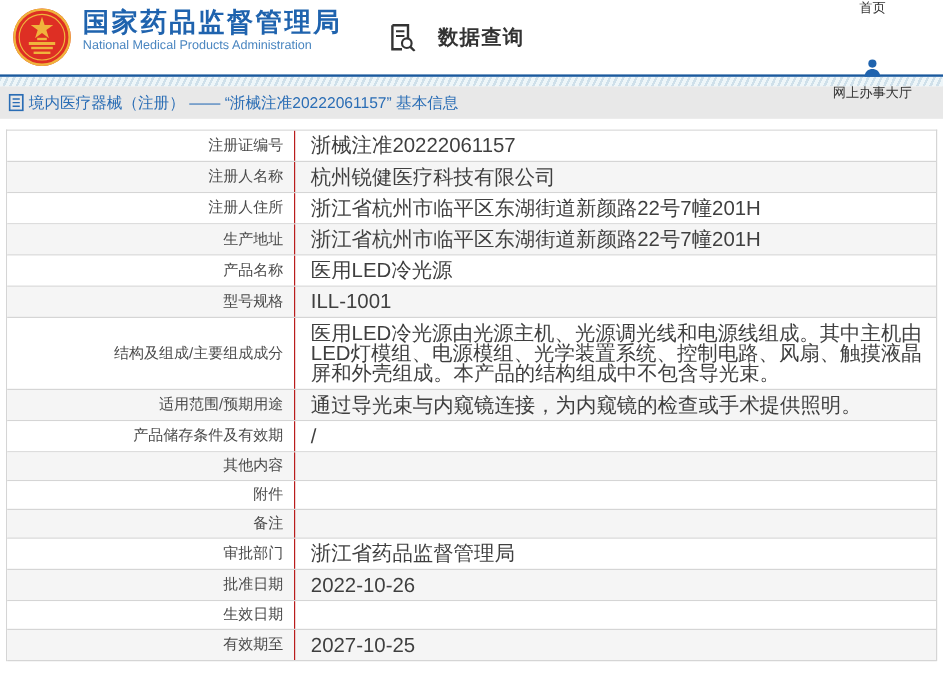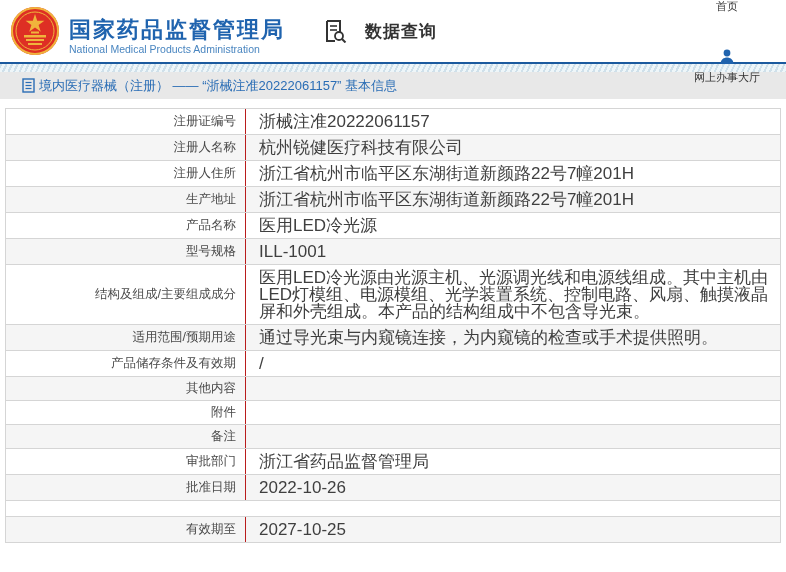--- a/index.html
+++ b/index.html
@@ -1,39 +1,39 @@
 <!DOCTYPE html>
 <html><head>
 <meta charset="utf-8">
 <style>
   * { margin:0; padding:0; box-sizing:border-box; }
   html,body { width:786px; height:572px; background:#fff; overflow:hidden;
               font-family:"Liberation Sans","DejaVu Sans",sans-serif; }
 
   
   .header { height:62px; display:flex; align-items:center; padding:0 0 0 10px; background:#fff; }
-  .logo-block { display:flex; align-items:flex-end; cursor:pointer; }
+  .logo-block { display:flex; align-items:flex-start; cursor:pointer; }
   .emblem { width:50px; height:50px; flex:0 0 auto; }
   .title-block { margin-left:9px; }
   .title-cn { color:#1f63ae; font-size:22px; font-weight:bold; letter-spacing:2px; line-height:26px; }
   .title-en { color:#4a86c0; font-size:10.5px; line-height:13px; }
   .dq-block { display:flex; align-items:center; margin-left:38px; cursor:pointer;gap:12px; }
   .dq-icon { width:24px; height:24px; }
   .dq-label { margin-left:6px; font-size:17px; color:#333; font-weight:bold; letter-spacing:1px; }
   .hdr-right { margin-left:auto; display:flex; gap:34px; padding-right:26px;flex-direction:column; }
   .hdr-link { display:flex; flex-direction:column; align-items:center; cursor:pointer; }
   .hdr-link svg { width:18px; height:18px; }
   .hdr-link-label { margin-top:4px; font-size:11px; color:#333; white-space:nowrap; }
 
   
   .stripe { height:10px; border-top:2px solid #1b5a9e;
             background:repeating-linear-gradient(115deg,#cfe0ea 0 2px,#eef6f9 2px 5px); }
 
   
-  .breadcrumb { height:27px; background:#e8e8e8; display:flex; align-items:center; padding-left:22px; }
+  .breadcrumb { height:27px; background:#e8e8e8; display:flex; align-items:center; padding-left:7px; }
   .bc-icon { width:13px; height:15px; flex:0 0 auto; }
   .bc-text { margin-left:4px; color:#2a6db5; font-size:13px; }
 
   
   .tbl { margin:9px 5px 0 5px; border:1px solid #d5d5d5; border-bottom:none; }
   .t-row { display:flex; align-items:center; border-bottom:1px solid #d5d5d5; background:#fff; }
   .t-row:nth-child(even) { background:#f5f5f5; }
   .t-label { width:240px; flex:0 0 auto; text-align:right; padding:4px 9px;
              font-size:12.5px; color:#4a4a4a; border-right:1px solid #b91c1c;
              align-self:stretch; display:flex; align-items:center; justify-content:flex-end; line-height:15px;}
@@ -152,20 +152,21 @@
     </div>
   <div class="t-row">
       <div class="t-label">审批部门</div>
       <div class="t-value">浙江省药品监督管理局</div>
     </div>
   <div class="t-row">
       <div class="t-label">批准日期</div>
       <div class="t-value">2022-10-26</div>
     </div>
   <div class="t-row">
+      <div class="t-label">生效日期</div>
       <div class="t-value"></div>
     </div>
   <div class="t-row">
       <div class="t-label">有效期至</div>
       <div class="t-value">2027-10-25</div>
     </div>
 
 </div>
 
 </body></html>

